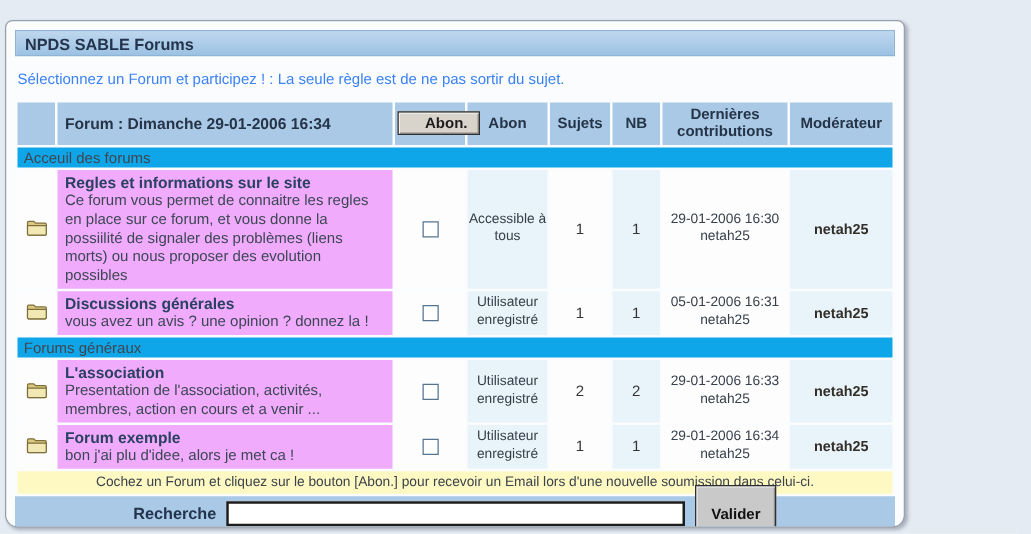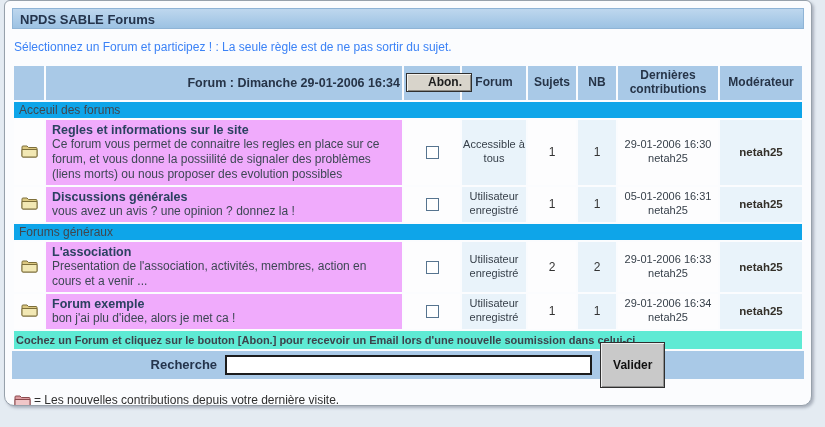--- a/index.html
+++ b/index.html
@@ -6,22 +6,22 @@
   html, body { width: 825px; height: 427px; }
   body {
     background: #e4ebf2;
     font-family: "Liberation Sans", sans-serif;
     font-size: 12px;
     color: #333;
     position: relative;
   }
   .panel {
     position: absolute;
-    left: 4px; top: 0;
-    width: 808px; height: 406px;
+    left: 4px; top: 16px;
+    width: 720px; height: 406px;
     background: #fbfcfe;
     border: 1px solid #97a1ab;
     border-radius: 6px 6px 10px 10px;
     box-shadow: 2px 2px 3px rgba(60,70,90,0.35);
     padding: 7px;
     overflow: hidden;
   }
   .title-bar {
     height: 21px;
     line-height: 21px;
@@ -52,21 +52,21 @@
   .hdr {
     background: #a9c9e7;
     color: #263448;
     font-weight: bold;
     text-align: center;
     vertical-align: middle;
     padding: 3px 2px;
     font-size: 12px;
     line-height: 1.15;
   }
-  .hdr-forum { text-align: right; padding-left: 20px; font-size: 12.5px; }
+  .hdr-forum { text-align: left; padding-left: 6px; font-size: 12.5px; }
   .btn-abon {
     display: inline-block;
     background: #d8d4cb;
     border: 1px solid #2f2f2f;
     box-shadow: inset 1px 1px 0 #f4f2ee, inset -1px -1px 0 #8d8a83;
     font-weight: bold;
     font-size: 12px;
     color: #1c1c1c;
     padding: 1px 9px 2px 21px;
     cursor: pointer;
@@ -94,25 +94,25 @@
     appearance: none;
     -webkit-appearance: none;
     width: 13px; height: 13px;
     border: 1px solid #56748f;
     background: #fff;
     margin: 0;
     vertical-align: middle;
     cursor: pointer;
   }
   tr.footnote td {
-    background: #5eead4;
+    background: #fef9c3;
+    text-align: center;
     font-size: 11px;
     color: #3c434b;
     padding: 3px 2px;
-    font-weight: bold;
   }
   .search-band {
     margin-top: 0;
     height: 28px;
     background: #a9c9e7;
     display: flex;
     align-items: center;
     justify-content: center;
     gap: 8px;
   }
@@ -162,21 +162,21 @@
         <col class="c-mod">
     </colgroup>
 
     <tbody>
         <tr>
       <td class="hdr"></td>
       <td class="hdr hdr-forum">Forum : Dimanche 29-01-2006 16:34</td>
       <td class="hdr">
         <button class="btn-abon">Abon.</button>
       </td>
-      <td class="hdr">Forum</td>
+      <td class="hdr">Abon</td>
       <td class="hdr">Sujets</td>
       <td class="hdr">NB</td>
       <td class="hdr">Dernières contributions</td>
       <td class="hdr">Modérateur</td>
     </tr>
 
     <tr class="section">
       <td colspan="8">Acceuil des forums</td>
     </tr>
 

